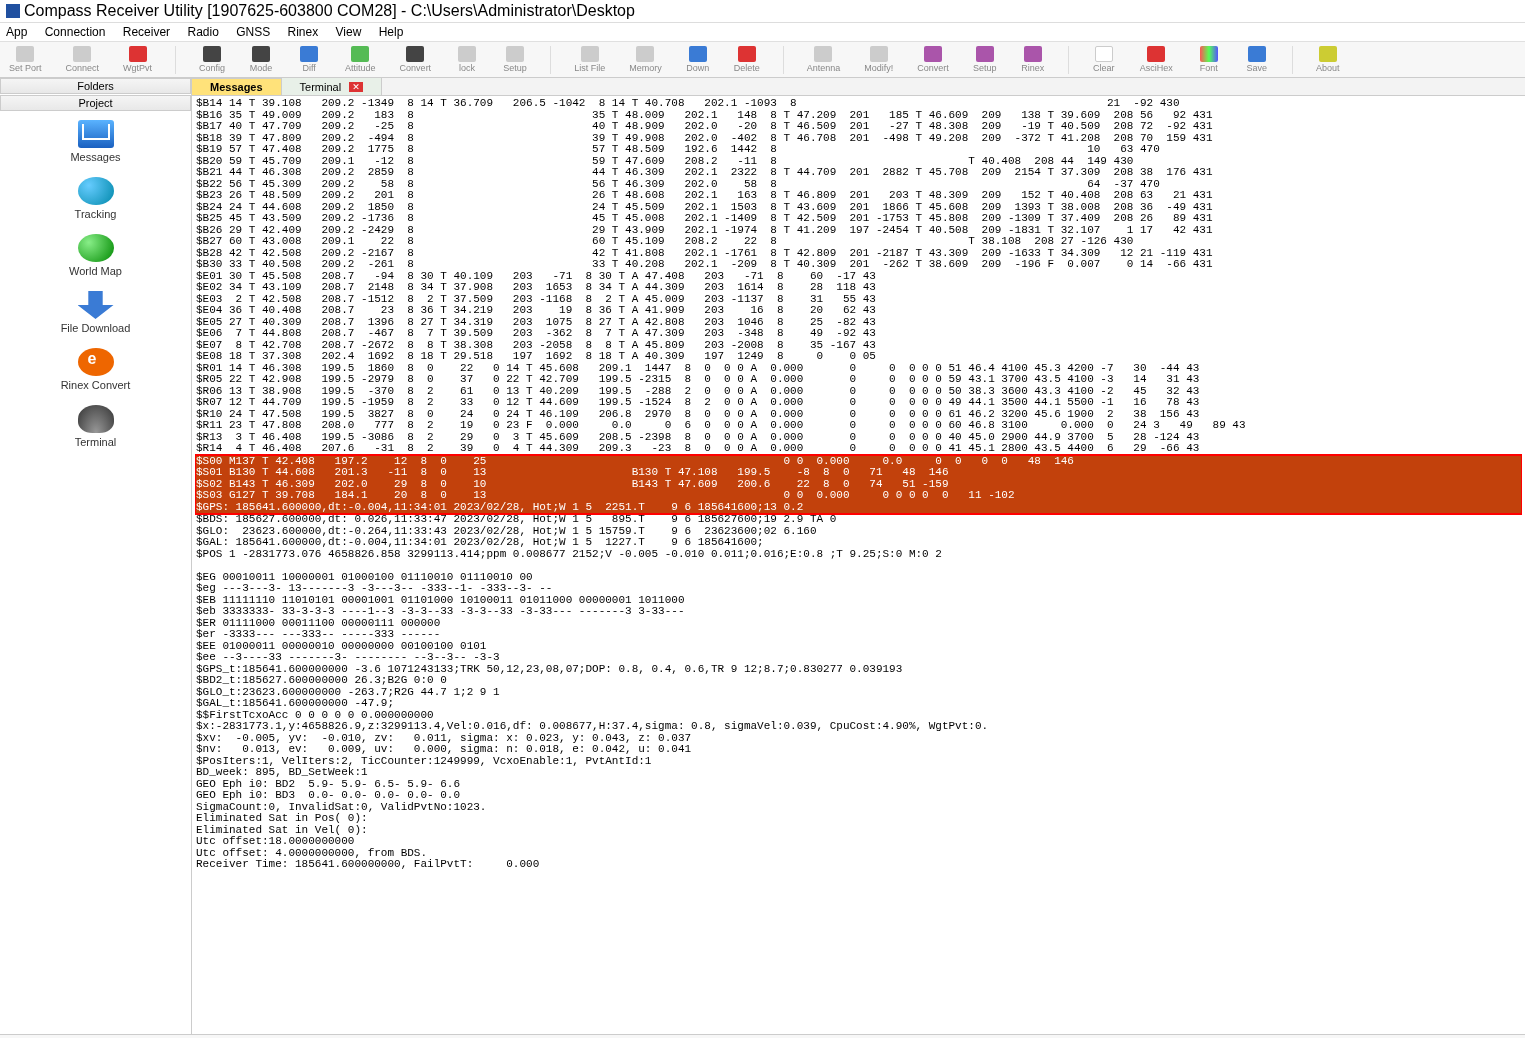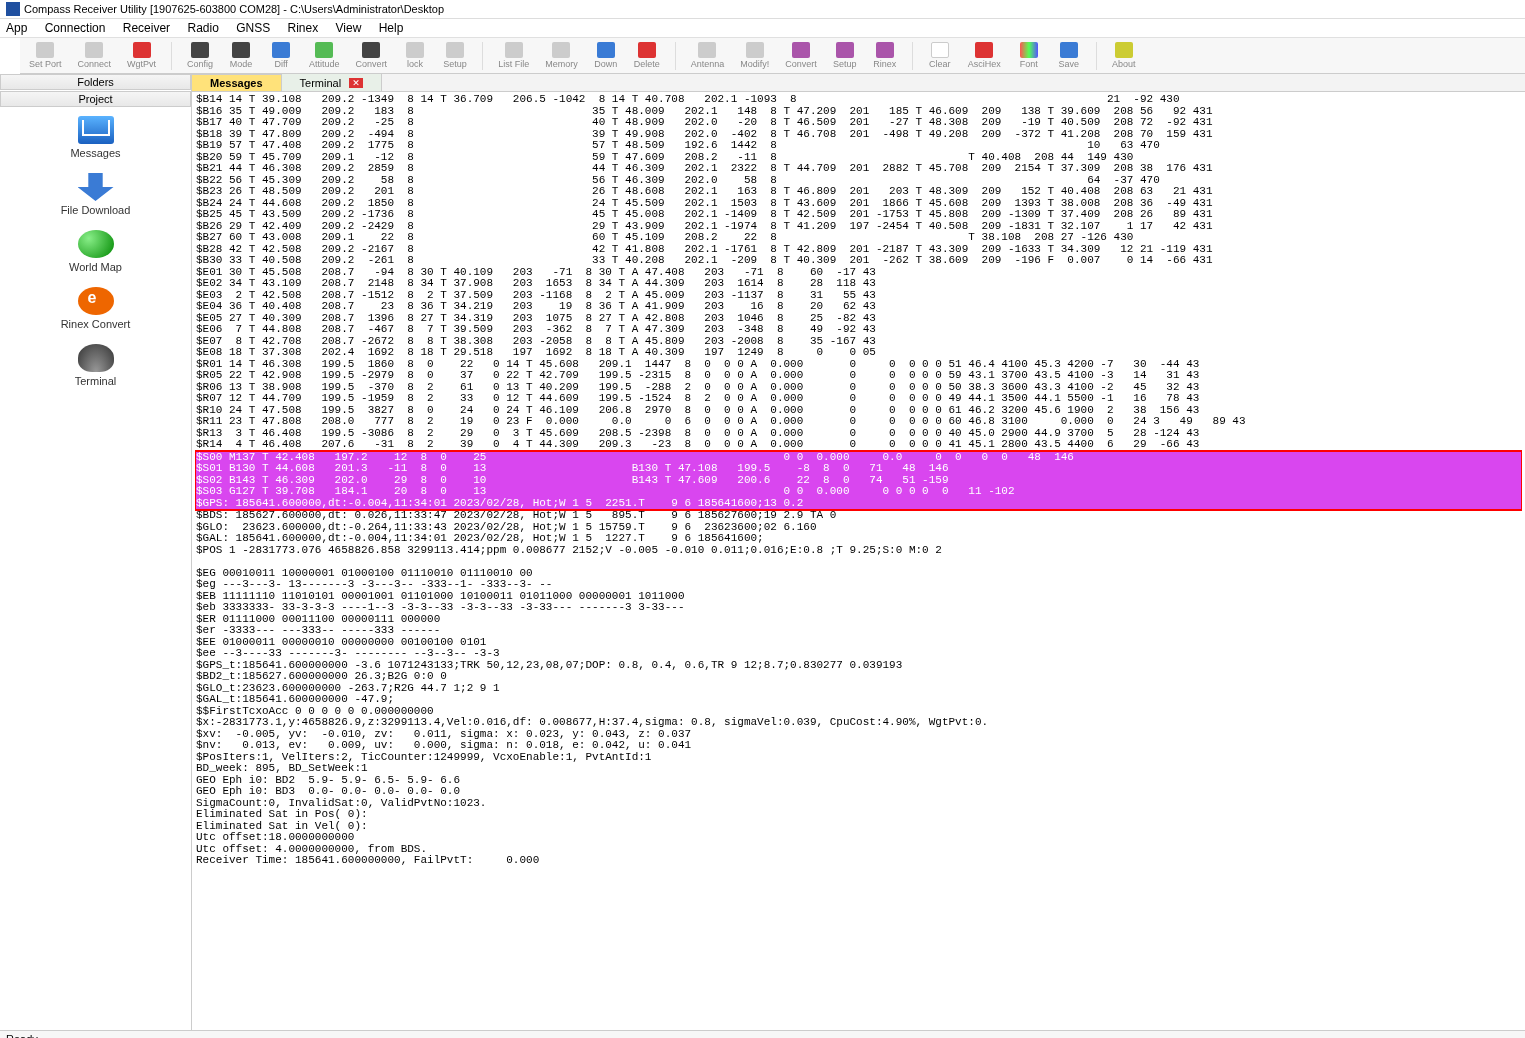--- a/index.html
+++ b/index.html
@@ -1,21 +1,21 @@
 <!DOCTYPE html>
 <html><head>
 <meta charset="utf-8">
 <style>
 * { margin: 0; padding: 0; box-sizing: border-box; font-family: 'Segoe UI', Tahoma, sans-serif; }
 body { background: #fff; font-size: 11px; overflow: hidden; }
-.titlebar { background: #fff; border-bottom: 1px solid #ddd; padding: 2px 6px; font-size: 11px; display: flex; align-items: center; }
+.titlebar { background: #fff; border-bottom: 1px solid #ddd; padding: 2px 6px; font-size: 16px; display: flex; align-items: center; }
 .titlebar-icon { width: 14px; height: 14px; background: #2050a0; margin-right: 4px; display: inline-block; }
 .menubar { padding: 2px 6px; border-bottom: 1px solid #e0e0e0; font-size: 12px; }
 .menubar span { margin-right: 14px; cursor: pointer; }
-.toolbar { padding: 2px 6px; border-bottom: 1px solid #ccc; display: flex; align-items: center; gap: 10px; background: #f7f7f7; margin-left: 20px; }
+.toolbar { padding: 2px 6px; border-bottom: 1px solid #ccc; display: flex; align-items: center; gap: 18px; background: #f7f7f7; }
 .toolbtn { display: inline-flex; flex-direction: column; align-items: center; justify-content: center; padding: 2px 3px; font-size: 9px; color: #888; min-width: 30px; cursor: pointer; }
 .toolbtn .ticon { width: 18px; height: 16px; background: #ccc; border-radius: 2px; margin-bottom: 1px; }
 .toolbtn.dk .ticon { background: #444; }
 .toolbtn.rd .ticon { background: #d33; }
 .toolbtn.bl .ticon { background: #3a7bd5; }
 .toolbtn.gn .ticon { background: #5b5; }
 .toolbtn.pu .ticon { background: #a5a; }
 .toolbtn.yl .ticon { background: #cc3; }
 .tsep { width: 1px; height: 28px; background: #ddd; margin: 0 2px; }
 .main { display: flex; height: calc(100vh - 82px); }
@@ -26,21 +26,21 @@
 .sideitem .sicon { width: 36px; height: 28px; margin: 0 auto 3px; }
 .sideitem .slabel { font-size: 11px; color: #333; }
 .content { flex: 1; display: flex; flex-direction: column; }
 .tabs { display: flex; border-bottom: 1px solid #ccc; background: #f3f3f3; }
 .tab { padding: 2px 18px; font-size: 11px; border-right: 1px solid #ccc; background: #f3f3f3; }
 .tab.active { background: #ffe27a; font-weight: bold; border-top: 1px solid #ccc; }
 .tab.withx { background: #e8f0e8; display: flex; align-items: center; gap: 8px; }
 .tabx { background: #d33; color:#fff; font-size: 9px; padding: 0 3px; }
 .term { flex: 1; overflow: auto; background: #fff; padding: 2px 4px; }
 .term pre { font-family: Liberation Mono, monospace; font-size: 11px; line-height: 11.5px; white-space: pre; }
-.hl { background: #d946ef; color: #fff; display: inline-block; border: 1px solid red; border-left: none; border-right: none; width: 100%; }
+.hl { background: #c2410c; color: #fff; display: inline-block; border: 1px solid red; border-left: none; border-right: none; width: 100%; }
 .hlbox { outline: 1px solid red; }
 .statusbar { border-top: 1px solid #ccc; padding: 2px 6px; font-size: 11px; background: #f7f7f7; }
 
 .i-mail { background: linear-gradient(#5ab3ff,#1a60c0); border-radius: 3px; position: relative; }
 .i-mail:after { content:''; position:absolute; left:4px; top:4px; right:4px; bottom:8px; border:2px solid #fff; border-top:none; }
 .i-track { background: radial-gradient(circle at 30% 30%, #6cf, #08a); border-radius: 50%; }
 .i-world { background: radial-gradient(circle at 30% 30%, #8e8, #080); border-radius: 50%; }
 .i-down { background: #3a7bd5; clip-path: polygon(30% 0,70% 0,70% 50%,100% 50%,50% 100%,0 50%,30% 50%); }
 .i-rinex { background: #e60; border-radius: 50%; position:relative; }
 .i-rinex:after { content:'e'; color:#fff; font-weight:bold; font-size:16px; position:absolute; left:10px; top:2px;}
@@ -172,26 +172,30 @@
 <div class="main">
   <div class="sidebar">
     <div class="sidehdr">Folders</div>
     <div class="sidehdr">Project</div>
     <div class="sideitems">
       <div class="sideitem">
           <div class="sicon i-mail"></div>
           <div class="slabel">Messages</div>
         </div>
       <div class="sideitem">
+          <div class="sicon i-track"></div>
+          <div class="slabel">Tracking</div>
+        </div>
+      <div class="sideitem">
+          <div class="sicon i-world"></div>
+          <div class="slabel">World Map</div>
+        </div>
+      <div class="sideitem">
           <div class="sicon i-down"></div>
           <div class="slabel">File Download</div>
-        </div>
-      <div class="sideitem">
-          <div class="sicon i-world"></div>
-          <div class="slabel">World Map</div>
         </div>
       <div class="sideitem">
           <div class="sicon i-rinex"></div>
           <div class="slabel">Rinex Convert</div>
         </div>
       <div class="sideitem">
           <div class="sicon i-term"></div>
           <div class="slabel">Terminal</div>
         </div>
     </div>

